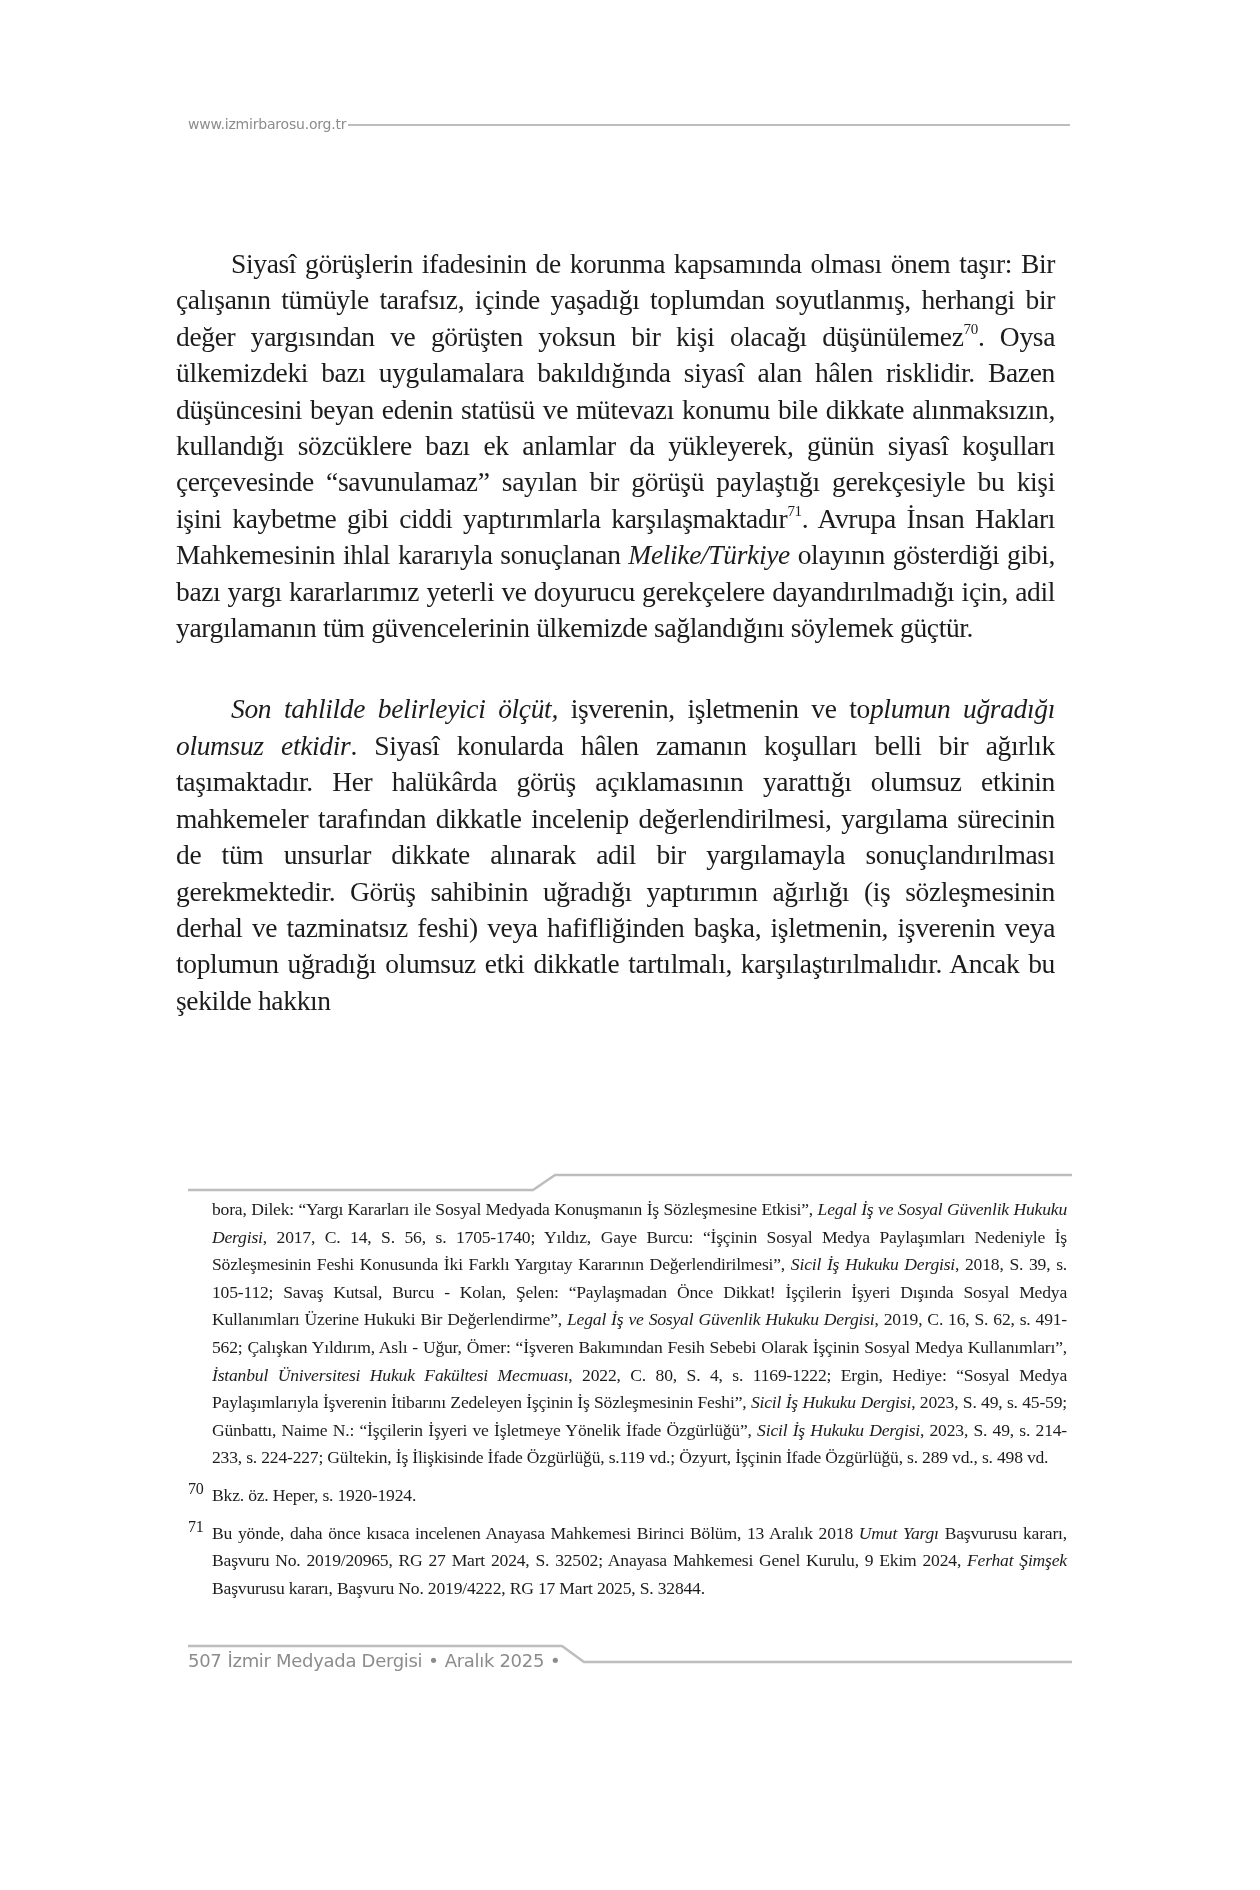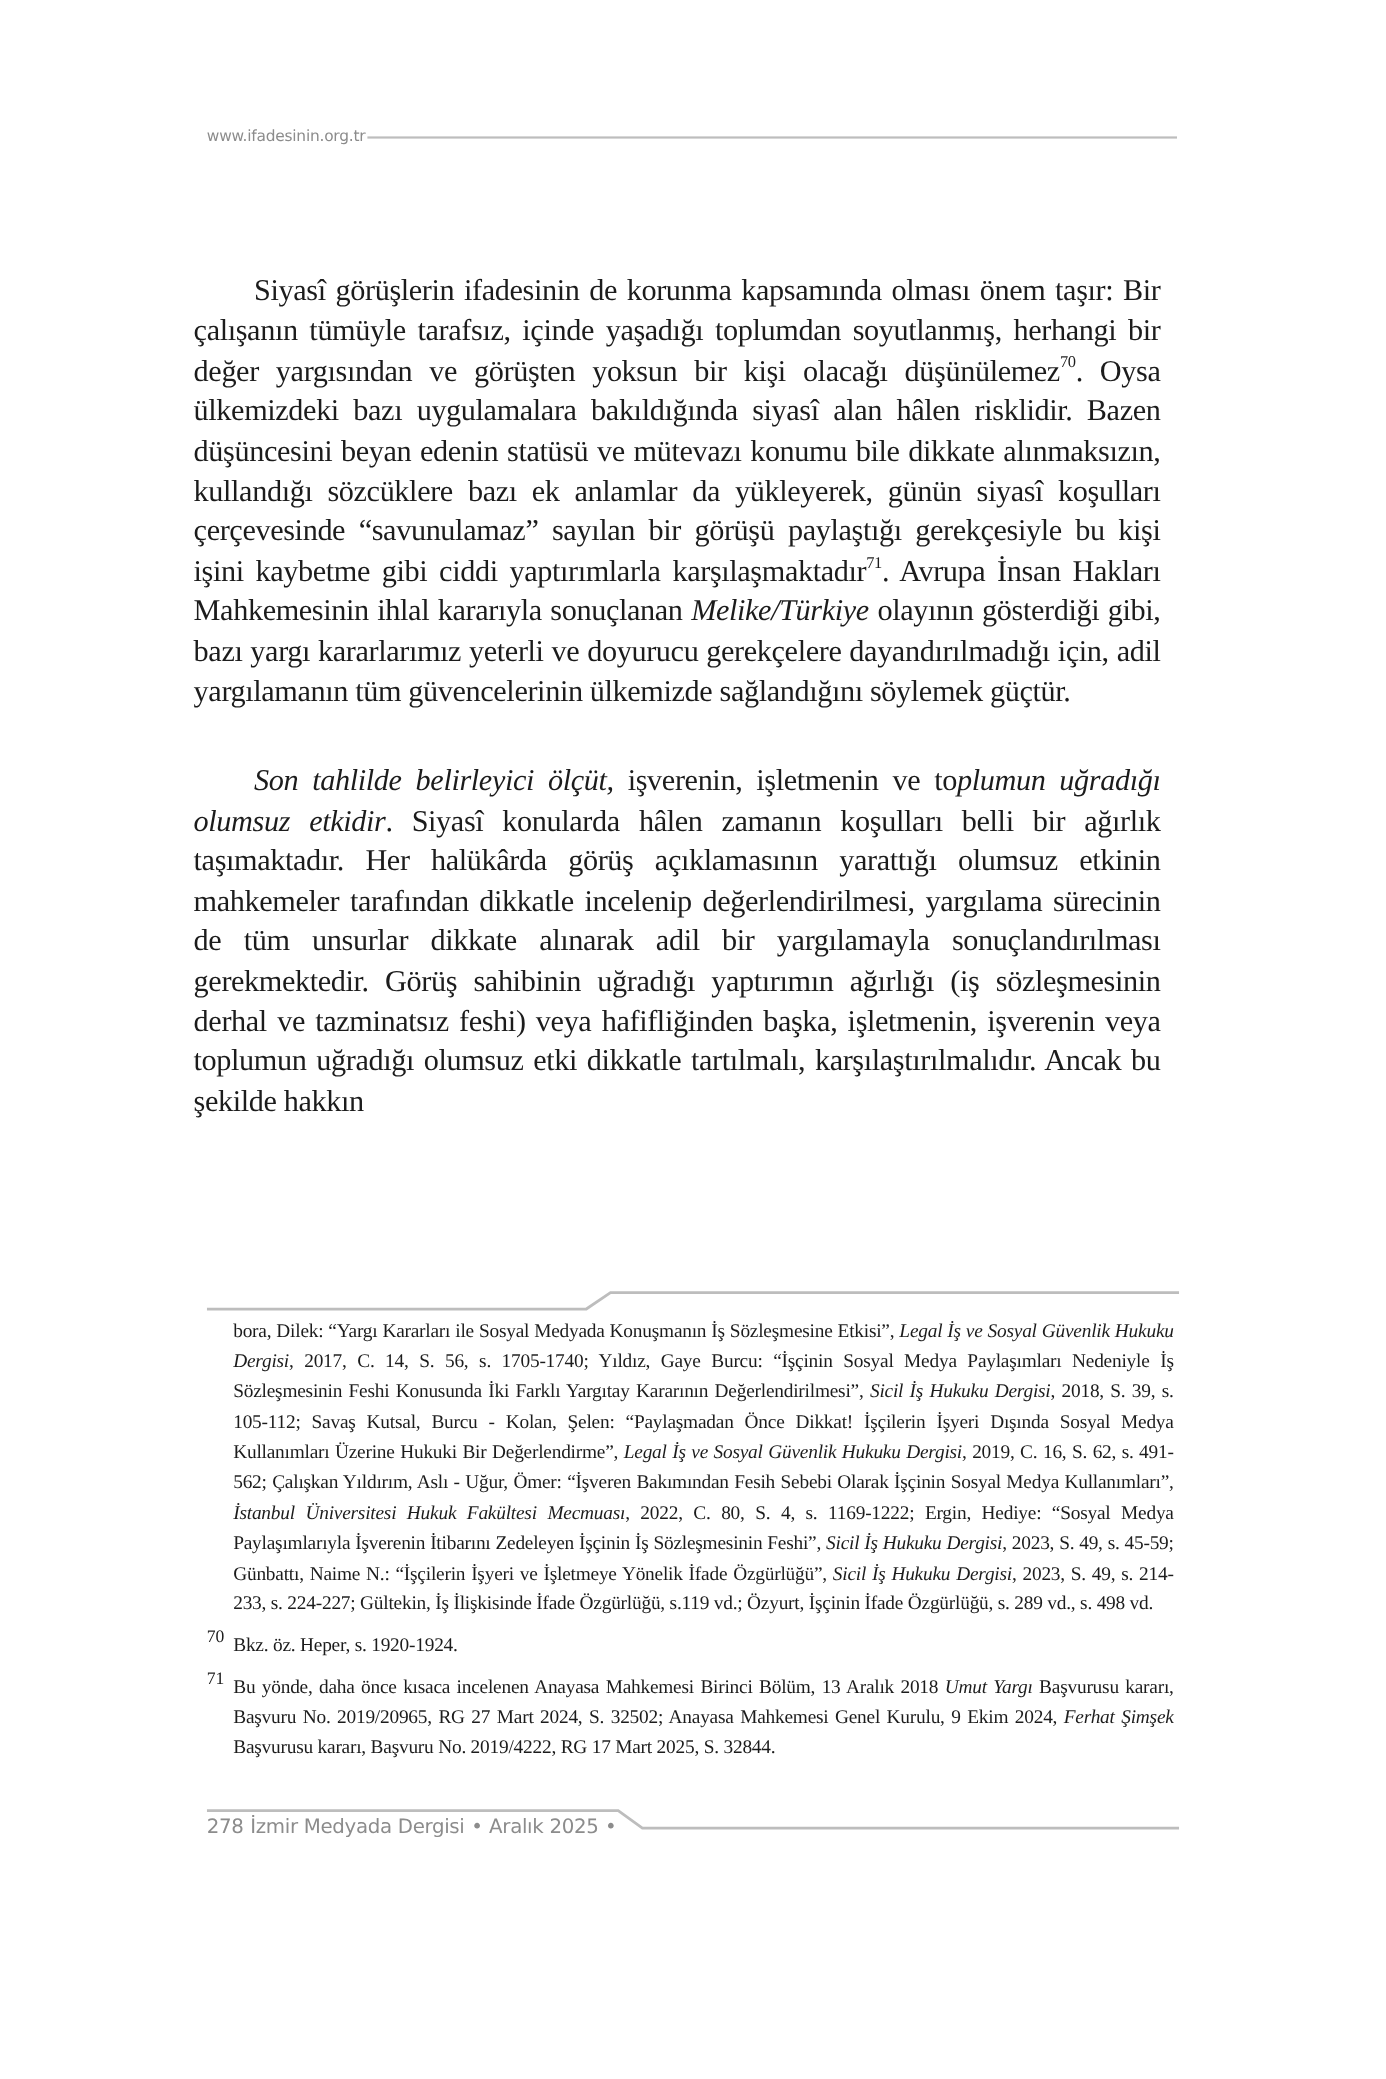--- a/index.html
+++ b/index.html
@@ -44,21 +44,21 @@
       position: absolute; left: 188px; top: 1650px;
       font-family: "DejaVu Sans", sans-serif; font-size: 18px; color: #8c8c8c;
       letter-spacing: -0.3px; white-space: nowrap;
     }
     .footer span { margin-right: 6px; }
   </style>
 </head>
 <body>
 
 <div class="header">
-  <span class="header-url">www.ifadesinin.org.tr</span>
+  <span class="header-url">www.izmirbarosu.org.tr</span>
   <div class="header-rule"></div>
 </div>
 
 <div class="body-text">
   <p><span>Siyasî görüşlerin ifadesinin de korunma kapsamında olması önem taşır: Bir çalışanın tümüyle tarafsız, içinde yaşadığı toplumdan soyutlanmış, herhangi bir değer yargısından ve görüşten yoksun bir kişi olacağı düşünülemez</span><sup>70</sup><span>. Oysa ülkemizdeki bazı uygulamalara bakıldığında siyasî alan hâlen risklidir. Bazen düşüncesini beyan edenin statüsü ve mütevazı konumu bile dikkate alınmaksızın, kullandığı sözcüklere bazı ek anlamlar da yükleyerek, günün siyasî koşulları çerçevesinde “savunulamaz” sayılan bir görüşü paylaştığı gerekçesiyle bu kişi işini kaybetme gibi ciddi yaptırımlarla karşılaşmaktadır</span><sup>71</sup><span>. Avrupa İnsan Hakları Mahkemesinin ihlal kararıyla sonuçlanan </span><em>Melike/Türkiye</em><span> olayının gösterdiği gibi, bazı yargı kararlarımız yeterli ve doyurucu gerekçelere dayandırılmadığı için, adil yargılamanın tüm güvencelerinin ülkemizde sağlandığını söylemek güçtür.</span></p>
   <p><em>Son tahlilde belirleyici ölçüt,</em><span> işverenin, işletmenin ve to</span><em>plumun uğradığı olumsuz etkidir</em><span>. Siyasî konularda hâlen zamanın koşulları belli bir ağırlık taşımaktadır. Her halükârda görüş açıklamasının yarattığı olumsuz etkinin mahkemeler tarafından dikkatle incelenip değerlendirilmesi, yargılama sürecinin de tüm unsurlar dikkate alınarak adil bir yargılamayla sonuçlandırılması gerekmektedir. Görüş sahibinin uğradığı yaptırımın ağırlığı (iş sözleşmesinin derhal ve tazminatsız feshi) veya hafifliğinden başka, işletmenin, işverenin veya toplumun uğradığı olumsuz etki dikkatle tartılmalı, karşılaştırılmalıdır. Ancak bu şekilde hakkın</span></p>
 </div>
 
 <svg class="fn-sep" viewBox="0 0 884 24" preserveAspectRatio="none">
   <polyline points="0,20 345,20 367,5 884,5" fill="none" stroke="#bdbdbd" stroke-width="2.5"></polyline>
@@ -74,14 +74,14 @@
     <span class="fn-num">71</span>
     <span class="fn-text"><span>Bu yönde, daha önce kısaca incelenen Anayasa Mahkemesi Birinci Bölüm, 13 Aralık 2018 </span><em>Umut Yargı</em><span> Başvurusu kararı, Başvuru No. 2019/20965, RG 27 Mart 2024, S. 32502; Anayasa Mahkemesi Genel Kurulu, 9 Ekim 2024, </span><em>Ferhat Şimşek</em><span> Başvurusu kararı, Başvuru No. 2019/4222, RG 17 Mart 2025, S. 32844.</span></span>
   </div>
 </div>
 
 <svg class="footer-sep" viewBox="0 0 884 26" preserveAspectRatio="none">
   <polyline points="0,6 374,6 396,22 884,22" fill="none" stroke="#bdbdbd" stroke-width="2.5"></polyline>
 </svg>
 
 <div class="footer">
-  <span>278</span><span>İzmir Medyada Dergisi</span><span>•</span><span>Aralık 2025</span><span>•</span>
+  <span>507</span><span>İzmir Medyada Dergisi</span><span>•</span><span>Aralık 2025</span><span>•</span>
 </div>
 
 </body></html>

